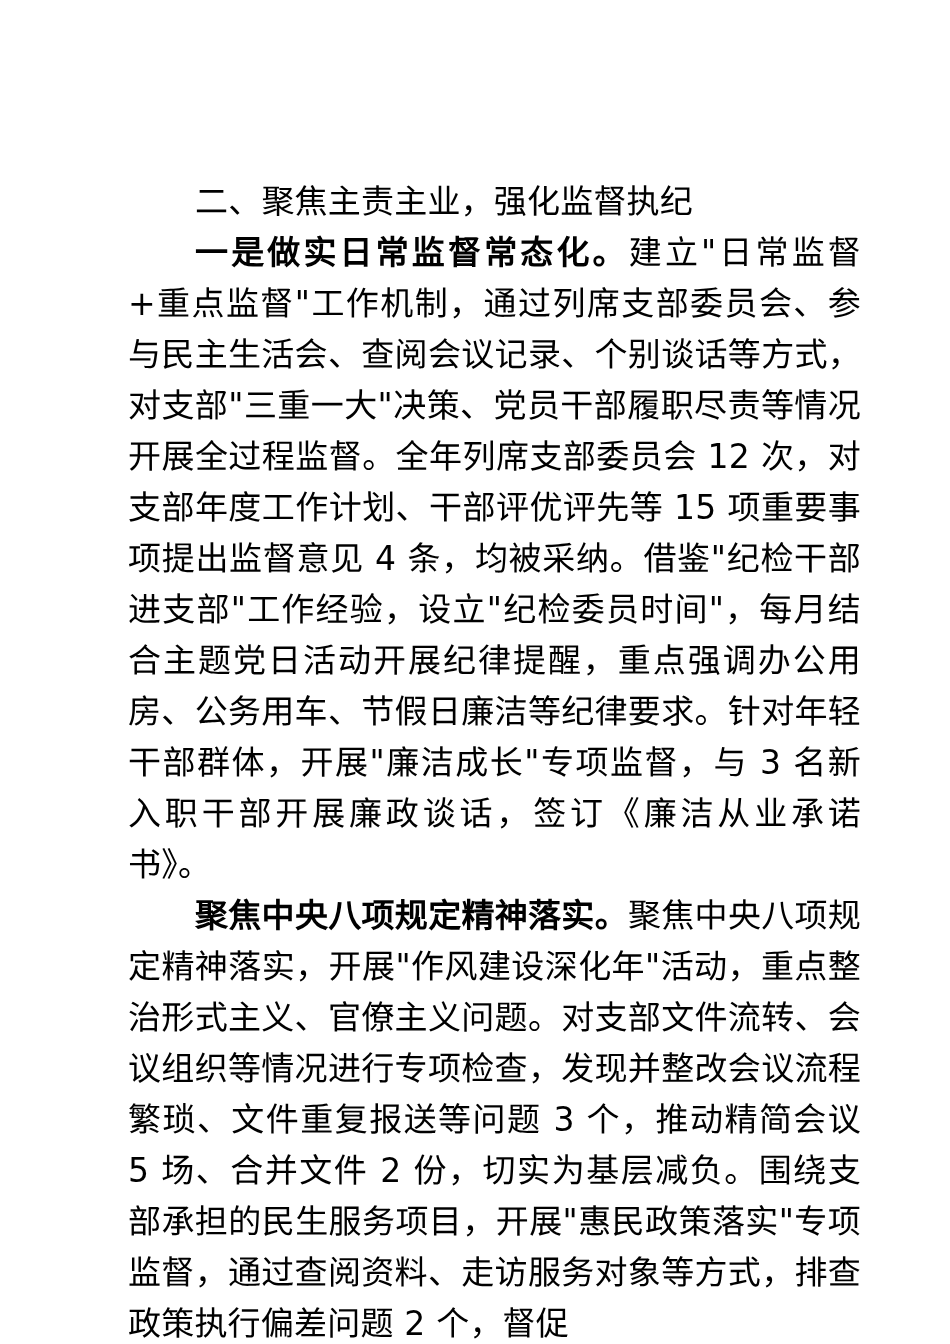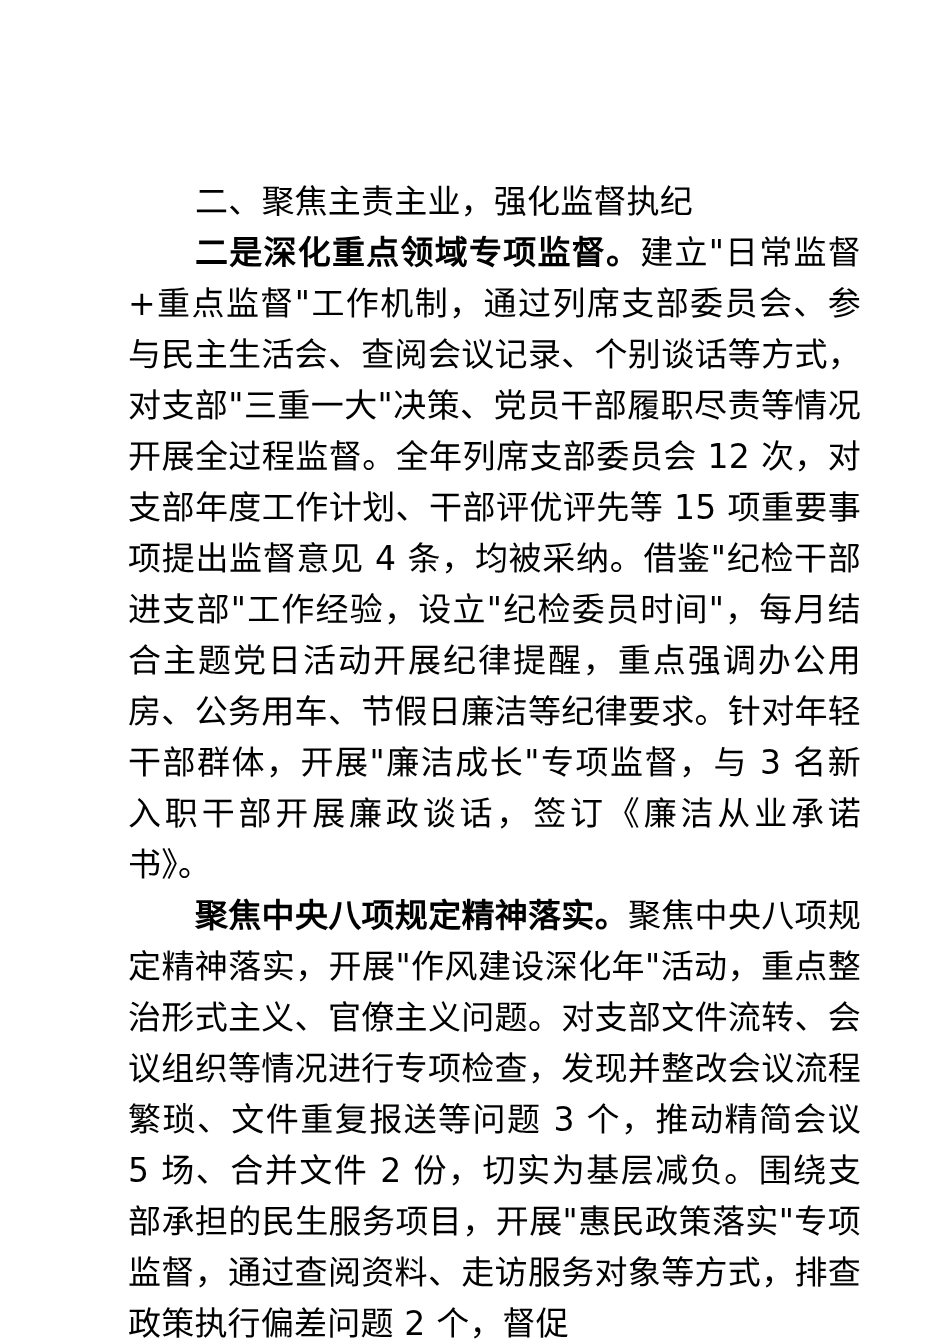--- a/index.html
+++ b/index.html
@@ -59,19 +59,19 @@
 </head>
 <body>
 
 <div class="page">
 
   <div class="doc-body">
 
     <p class="para heading-line">二、聚焦主责主业，强化监督执纪</p>
 
 
-    <p class="para"><span class="lead">二是深化重点领域专项监督。</span><span>建立"日常监督+重点监督"工作机制，通过列席支部委员会、参与民主生活会、查阅会议记录、个别谈话等方式，对支部"三重一大"决策、党员干部履职尽责等情况开展全过程监督。全年列席支部委员会 12 次，对支部年度工作计划、干部评优评先等 15 项重要事项提出监督意见 4 条，均被采纳。借鉴"纪检干部进支部"工作经验，设立"纪检委员时间"，每月结合主题党日活动开展纪律提醒，重点强调办公用房、公务用车、节假日廉洁等纪律要求。针对年轻干部群体，开展"廉洁成长"专项监督，与 3 名新入职干部开展廉政谈话，签订《廉洁从业承诺书》。</span></p>
+    <p class="para"><span class="lead">一是做实日常监督常态化。</span><span>建立"日常监督+重点监督"工作机制，通过列席支部委员会、参与民主生活会、查阅会议记录、个别谈话等方式，对支部"三重一大"决策、党员干部履职尽责等情况开展全过程监督。全年列席支部委员会 12 次，对支部年度工作计划、干部评优评先等 15 项重要事项提出监督意见 4 条，均被采纳。借鉴"纪检干部进支部"工作经验，设立"纪检委员时间"，每月结合主题党日活动开展纪律提醒，重点强调办公用房、公务用车、节假日廉洁等纪律要求。针对年轻干部群体，开展"廉洁成长"专项监督，与 3 名新入职干部开展廉政谈话，签订《廉洁从业承诺书》。</span></p>
 
     <p class="para"><span class="lead">聚焦中央八项规定精神落实。</span><span>聚焦中央八项规定精神落实，开展"作风建设深化年"活动，重点整治形式主义、官僚主义问题。对支部文件流转、会议组织等情况进行专项检查，发现并整改会议流程繁琐、文件重复报送等问题 3 个，推动精简会议 5 场、合并文件 2 份，切实为基层减负。围绕支部承担的民生服务项目，开展"惠民政策落实"专项监督，通过查阅资料、走访服务对象等方式，排查政策执行偏差问题 2 个，督促</span></p>
 
   </div>
 
 </div>
 
 </body></html>

